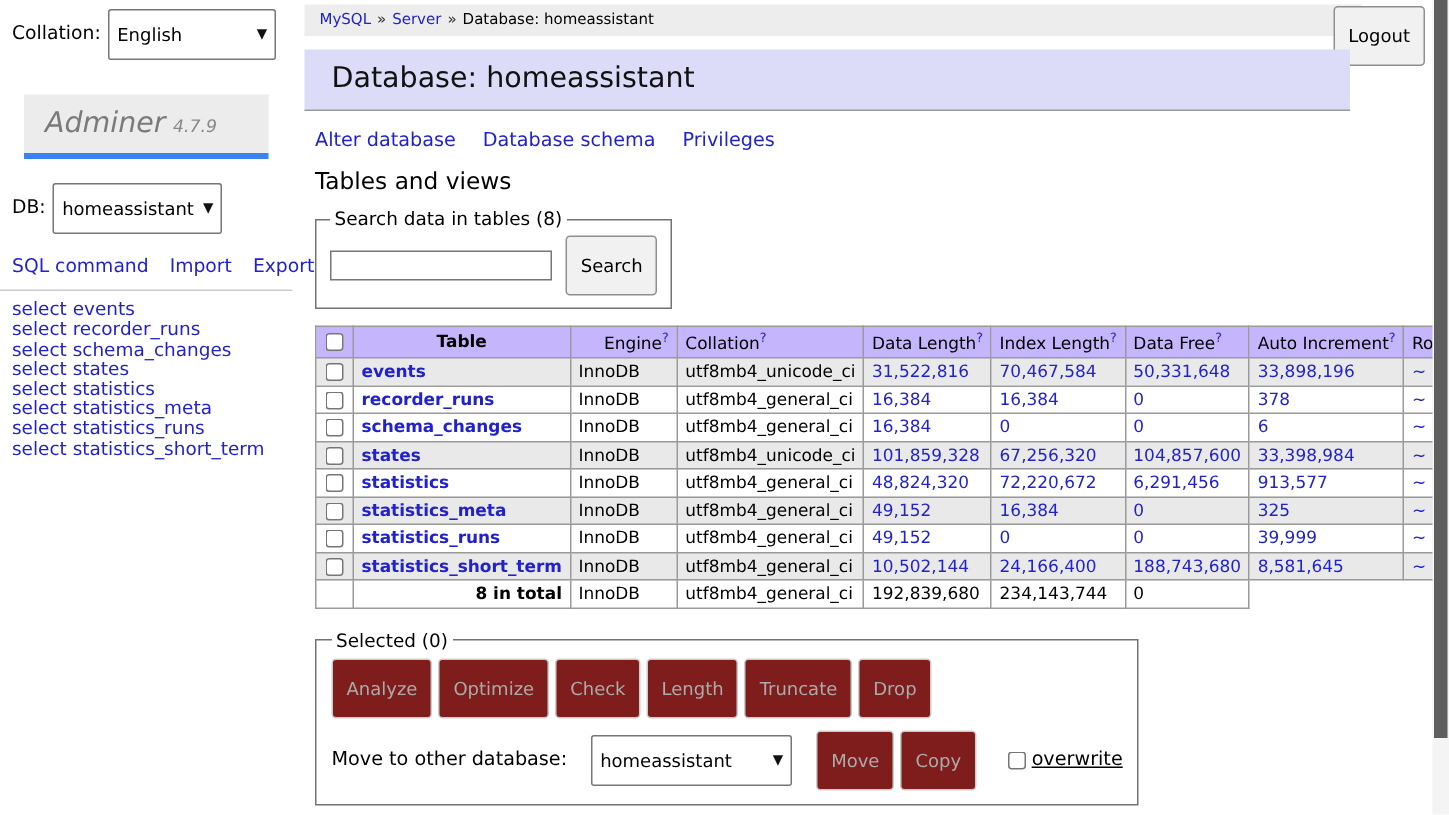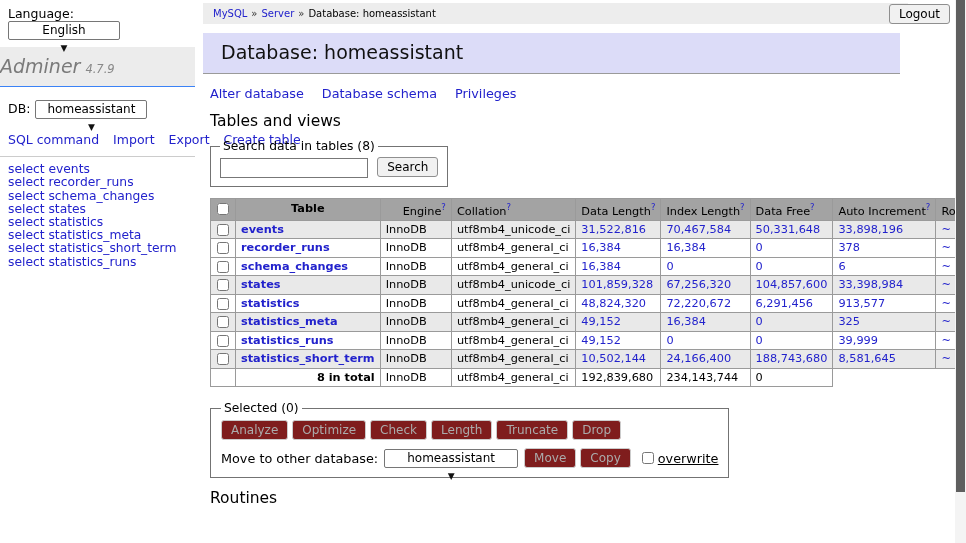--- a/index.html
+++ b/index.html
@@ -12,49 +12,48 @@
   }
   a { color: #2222cc; text-decoration: none; cursor: pointer; }
 
   
   #sidebar { position: absolute; left: 0; top: 0; width: 195px; }
   .lang-row { padding: 6px 8px 7px; font-size: 12.5px; }
   .lang-row .lbl { margin-right: 5px; }
   .fake-select {
     display: inline-flex; justify-content: space-between; align-items: center;
     border: 1px solid #767676; background: #fff; border-radius: 2px;
-    padding: 1px 5px; font-size: 12px; height: 19px; min-width: 112px; gap: 6px;
+    padding: 1px 5px; font-size: 12px; height: 34px; min-width: 112px; gap: 6px;
     vertical-align: middle;
-    flex-direction: column;
   }
   .fake-select .arrow { font-size: 9px; color: #111; }
   #sidebar h1 {
-    margin: 0; background: #ececec; border-bottom: 1px solid #3b82f6;
-    padding: 8px 0 9px; font-size: 19px; font-weight: normal;
+    margin: 16px; background: #ececec; border-bottom: 4px solid #3b82f6;
+    padding: 8px 14px 9px; font-size: 19px; font-weight: normal;
     font-style: italic; color: #7a7a7a;
   }
   #sidebar h1 .version { font-size: 11.5px; color: #888; margin-left: 5px; }
   .db-row { margin: 13px 8px 10px; font-size: 12.5px; }
   .db-row .lbl { margin-right: 5px; }
   .menu-actions { margin: 12px 8px 4px; font-size: 12.5px; line-height: 1.45; }
   .menu-actions a { margin-right: 14px; white-space: nowrap; }
   .menu-sep { border: 0; border-top: 1px solid #ccc; margin: 7px 0 6px; }
   .table-links a { display: block; padding: 0 8px; font-size: 12.3px; line-height: 13.2px; }
 
   
   .breadcrumb {
     position: absolute; left: 203px; top: 3px; width: 705px; height: 21px;
     background: #ededed; font-size: 10px; line-height: 21px; padding: 0 10px;
     white-space: nowrap;
   }
   .breadcrumb .sep { color: #333; margin: 0 4px; }
   .btn {
     font-family: inherit; font-size: 12px; color: #000;
     background: #f1f1f1; border: 1px solid #8f8f8f; border-radius: 3px;
-    padding: 2px 9px; line-height: 14px; cursor: pointer;
+    padding: 12px 9px; line-height: 14px; cursor: pointer;
   }
   .btn.disabled { color: #ababab; border-color: #cccccc; background: #7f1d1d; }
   .logout-btn { position: absolute; top: 4px; right: 16px; }
   .page-title {
     position: absolute; left: 203px; top: 33px; width: 697px; margin: 0;
     background: #dcdcf8; border-bottom: 1px solid #9a9a9a;
     padding: 8px 0 10px 18px; font-size: 19px; font-weight: normal; color: #111;
   }
 
   
@@ -69,58 +68,58 @@
   .search-input {
     width: 148px; height: 20px; border: 1px solid #777; font-size: 12px;
     padding: 1px 4px; font-family: inherit; margin-right: 5px; vertical-align: middle;
   }
 
   table { border-collapse: collapse; margin: 11px 0 0; font-size: 11.3px; white-space: nowrap; }
   th, td {
     border: 1px solid #9a9a9a; padding: 2px 5px; line-height: 13.5px;
     text-align: left; font-weight: normal;
   }
-  thead th { background: #a3a3a3; }
+  thead th { background: #c4b5fd; }
   thead th.col-table { font-weight: bold; text-align: center; }
   sup.help { color: #2222cc; font-size: 8.5px; }
   td.num { text-align: left; }
   tr.shaded td, tr.shaded th { background: #e9e9e9; }
   .tbl-name { font-weight: bold; }
   td.check { text-align: center; padding: 1px 4px; width: 23px; }
   input[type="checkbox"] { width: 12px; height: 12px; margin: 1px; vertical-align: middle; }
   tr.total th { font-weight: bold; text-align: right; }
   td.noborder { border: none; background: #fff; }
   th.col-table { min-width: 120px; }
   th.col-engine { min-width: 44px; padding-left: 22px; }
   th.col-collation { min-width: 86px; }
   th.col-data-length { min-width: 64px; }
   th.col-index-length { min-width: 66px; }
   th.col-data-free { min-width: 58px; }
   th.col-auto-increment { min-width: 80px; }
   th.col-rows { min-width: 48px; }
 
   .selected-fieldset { margin-top: 14px; padding: 5px 10px 9px; }
   .btn-row .btn { margin-right: 4px; }
-  .move-row { margin-top: 8px; font-size: 12.8px; display: flex; align-items: center; gap: 6px; }
+  .move-row { margin-top: 8px; font-size: 12.8px; display: flex; align-items: center; gap: 16px; }
   .move-row .fake-select { min-width: 134px; }
   .overwrite-wrap { display: inline-flex; align-items: center; gap: 3px; font-size: 12.8px; text-decoration: underline; }
 
   .create-row { margin-top: 17px; }
   .create-row a, .routines-row a { margin-right: 20px; font-size: 12.8px; }
 
   
   .scrollbar { position: absolute; right: 0; top: 0; width: 11px; height: 543px; background: #f4f4f4; }
   .scroll-thumb { position: absolute; top: 0; left: 1px; width: 9px; height: 492px; background: #5f5f5f; }
 </style>
 </head>
 <body>
 
 <aside id="sidebar">
   <div class="lang-row">
-    <span class="lbl">Language:</span><span class="fake-select">
+    <span class="lbl">Collation:</span><span class="fake-select">
       <span>English</span>
       <span class="arrow">▼</span>
     </span>
   </div>
   <h1>
     <span>Adminer</span><span class="version">4.7.9</span>
   </h1>
   <div class="db-row">
     <span class="lbl">DB:</span><span class="fake-select">
       <span>homeassistant</span>
@@ -129,22 +128,22 @@
   </div>
   <p class="menu-actions"><a href="#">SQL command</a><a href="#">Import</a><a href="#">Export</a><a href="#">Create table</a></p>
   <hr class="menu-sep">
   <nav class="table-links">
       <a href="#">select events</a>
       <a href="#">select recorder_runs</a>
       <a href="#">select schema_changes</a>
       <a href="#">select states</a>
       <a href="#">select statistics</a>
       <a href="#">select statistics_meta</a>
+      <a href="#">select statistics_runs</a>
       <a href="#">select statistics_short_term</a>
-      <a href="#">select statistics_runs</a>
     </nav>
 </aside>
 
 <div class="breadcrumb"><a href="#">MySQL</a><span class="sep">»</span><a href="#">Server</a><span class="sep">»</span><span>Database: homeassistant</span></div>
 <button class="btn logout-btn">Logout</button>
 <h2 class="page-title">Database: homeassistant</h2>
 
 <div class="content">
 
   <div class="link-row"><a href="#">Alter database</a><a href="#">Database schema</a><a href="#">Privileges</a></div>

